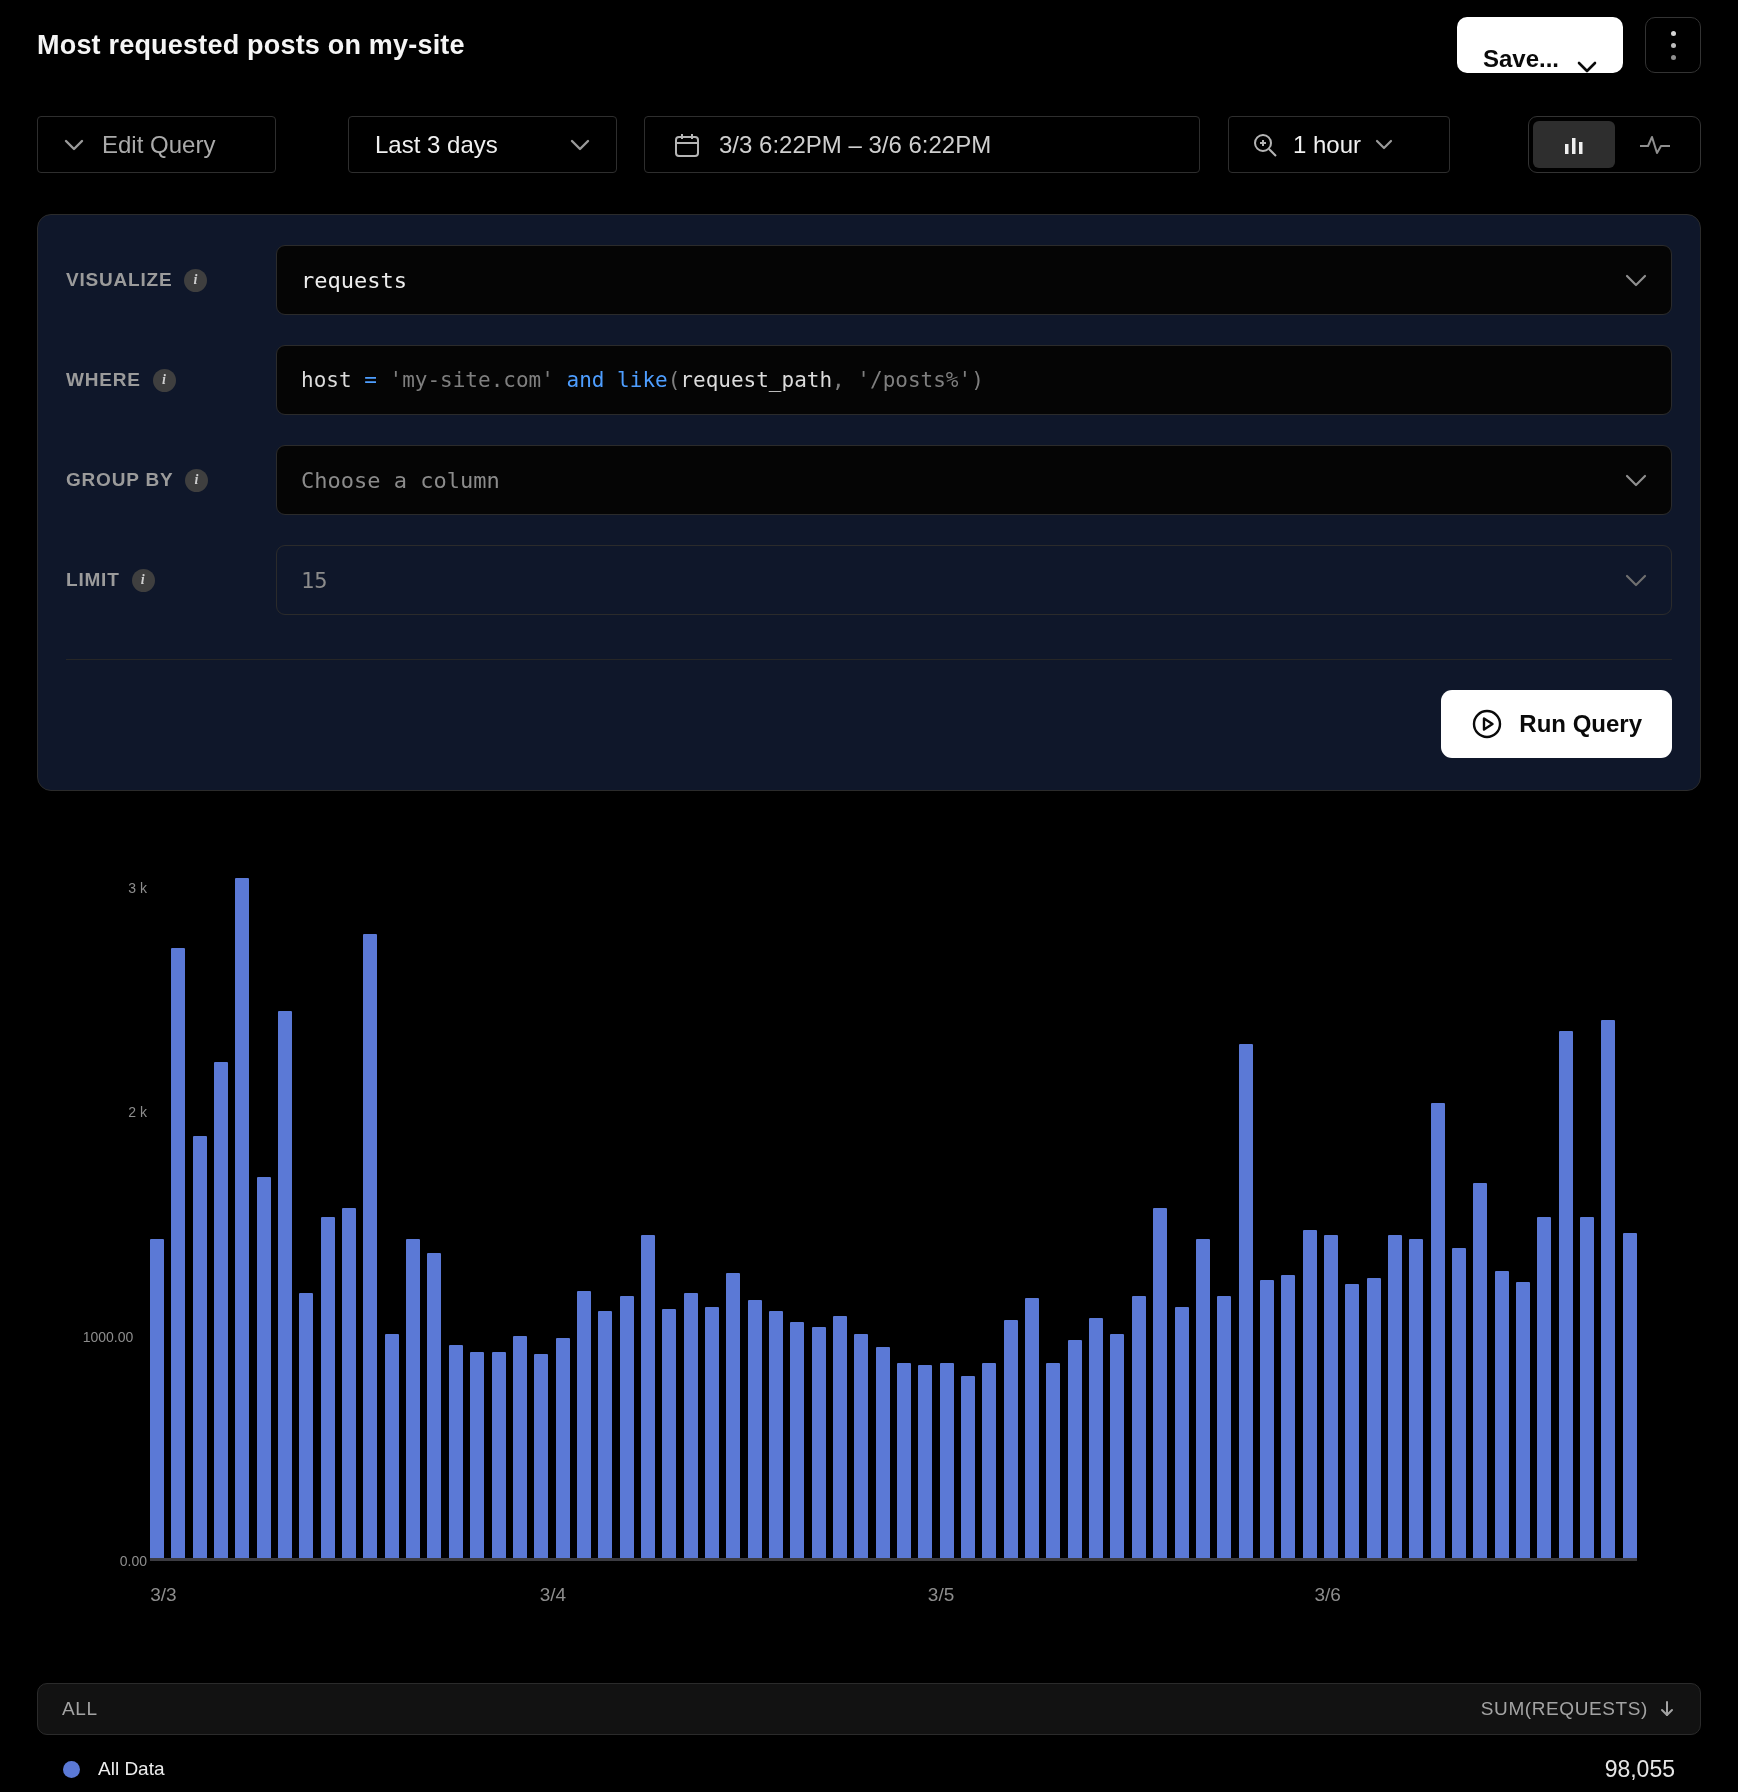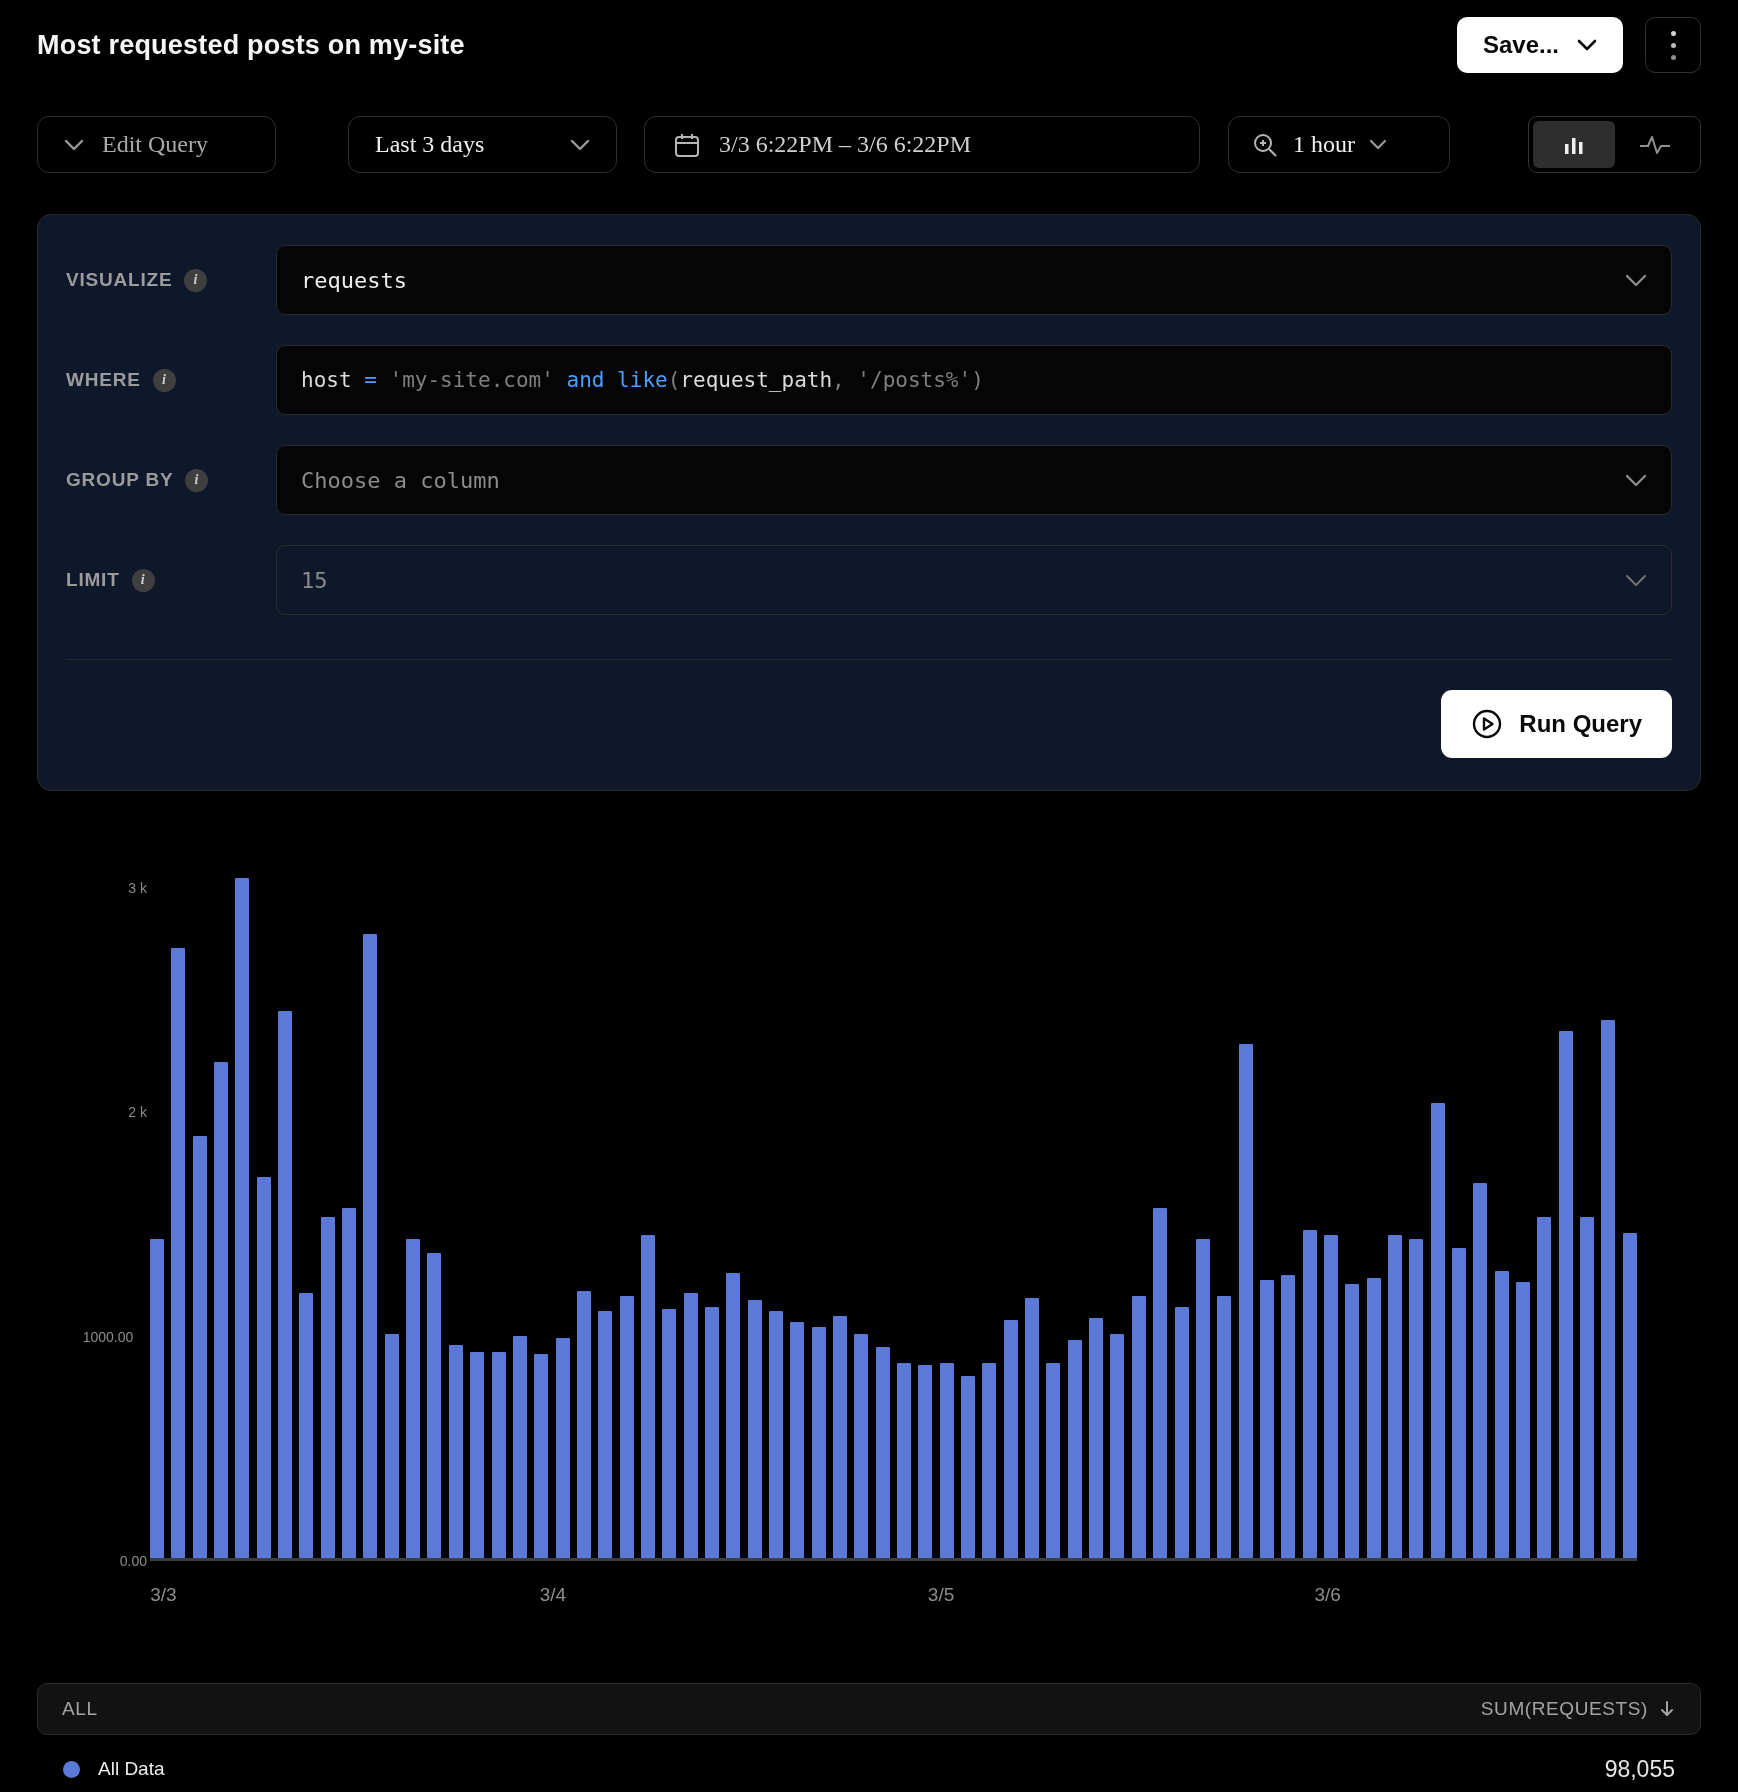--- a/index.html
+++ b/index.html
@@ -4,34 +4,34 @@
 <style>
   * { margin:0; padding:0; box-sizing:border-box; }
   html,body { background:#000; width:1738px; height:1792px; overflow:hidden;
               font-family:"Liberation Sans", sans-serif; color:#ededed; }
   .page { position:relative; width:1738px; height:1792px; padding:14px 37px 0 37px; }
 
   
   .header { display:flex; align-items:center; justify-content:space-between; height:62px; }
   .title { font-size:27px; font-weight:700; letter-spacing:0.2px; color:#f5f5f5; }
   .header-actions { display:flex; align-items:center; gap:22px; }
-  .save-btn { display:flex; align-items:center; gap:18px; height:56px; padding:0 26px;
+  .save-btn { display:flex; align-items:flex-end; gap:18px; height:56px; padding:0 26px;
               background:#fff; color:#0a0a0a; border:none; border-radius:10px;
               font-size:24px; font-weight:600; cursor:pointer; font-family:inherit; }
   .kebab-btn { width:56px; height:56px; background:transparent; border:1px solid #333;
                border-radius:10px; display:flex; align-items:center; justify-content:center;
                flex-direction:column; gap:6px; cursor:pointer; }
   .kebab-btn i { width:5px; height:5px; border-radius:50%; background:#c9c9c9; }
   .kebab-btn i:last-child { background:#8f8f8f; }
 
   
   .toolbar { display:flex; align-items:center; margin-top:40px; height:57px; }
   .tb-btn { display:flex; align-items:center; height:57px; border:1px solid #2e2e2e;
-            border-radius:12px; background:transparent; color:#ededed; font-size:24px;
-            font-family:Liberation Serif, serif; cursor:pointer; }
+            border-radius:4px; background:transparent; color:#ededed; font-size:24px;
+            font-family:Liberation Sans, sans-serif; cursor:pointer; }
   .btn-edit { width:239px; padding:0 26px; gap:18px; color:#aaaaaa; }
   .btn-range { width:269px; padding:8px 26px; justify-content:space-between; margin-left:72px; color:#f0f0f0; }
   .btn-date { width:556px; padding:0 28px; gap:18px; margin-left:27px; color:#cfcfcf; }
   .btn-gran { width:222px; padding:0 22px; gap:14px; margin-left:28px; color:#f0f0f0; }
   .chart-toggle { margin-left:auto; width:173px; height:57px; border:1px solid #333;
                   border-radius:9px; display:flex; padding:4px; }
   .seg { flex:1; display:flex; align-items:center; justify-content:center;
          background:transparent; border:none; border-radius:6px; cursor:pointer; }
   .seg.active { background:#2e2e2e; }
 

